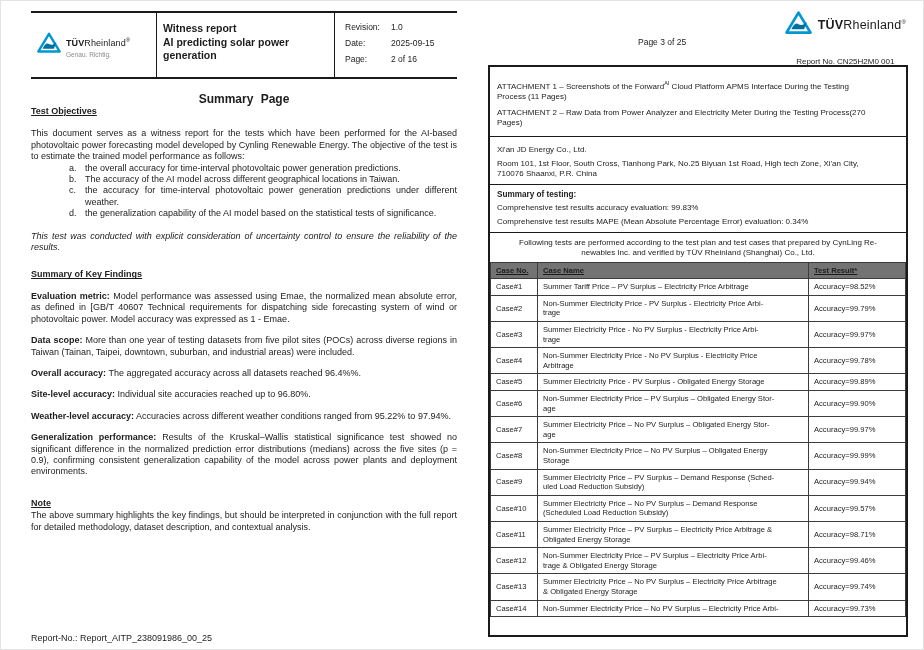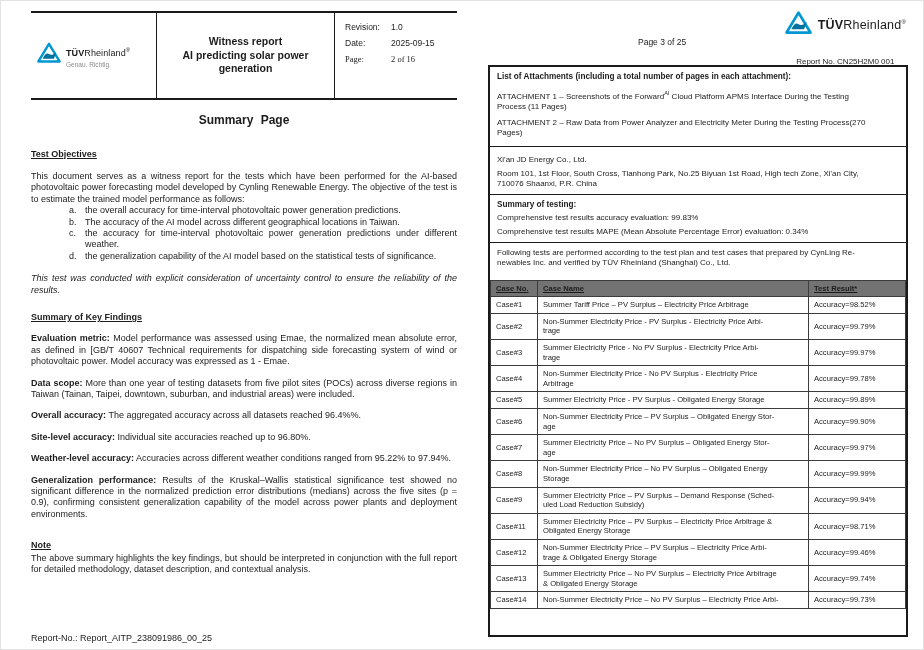--- a/index.html
+++ b/index.html
@@ -8,31 +8,31 @@
   .canvas { position:relative; width:924px; height:650px; background:#fff; border:1px solid #e3e3e3; overflow:hidden; }
 
   
   .left-page { position:absolute; left:30px; top:10px; width:426px; height:634px; }
   .lp-header { display:flex; border-top:2px solid #1a1a1a; border-bottom:2px solid #1a1a1a; align-items:stretch; }
   .lp-logo-cell { width:126px; border-right:1.5px solid #1a1a1a; display:flex; align-items:center; gap:5px; padding:12px 4px 12px 6px; }
   .logo-text-main { font-size:9px; letter-spacing:.1px; white-space:nowrap; }
   .logo-text-main b { font-weight:bold; }
   .logo-reg { font-size:6px; vertical-align:super; }
   .logo-tagline { font-size:6.5px; color:#8a8a8a; margin-top:1px; }
-  .lp-title-cell { flex:1; border-right:1.5px solid #1a1a1a; text-align:center; font-weight:bold; font-size:10.5px; line-height:13.5px; padding:22px 6px; }
+  .lp-title-cell { flex:1; border-right:1.5px solid #1a1a1a; font-weight:bold; font-size:10.5px; line-height:13.5px; padding:9px 6px; }
   .lp-meta-cell { width:122px; padding:9px 0 9px 10px; font-size:8.5px; }
   .meta-row { display:flex; margin-bottom:6px; }
-  .meta-row:last-child { margin-bottom:18px;font-family:Liberation Serif, serif; }
+  .meta-row:last-child { margin-bottom:4px; }
   .meta-label { width:46px; }
   .meta-value { flex:1; }
 
   .lp-title { text-align:center; font-weight:bold; font-size:12px; word-spacing:4px; margin-top:13px; }
   .sec-heading { font-weight:bold; text-decoration:underline; font-size:9px; }
   .lp-body { font-size:9px; line-height:11.4px; text-align:justify; }
-  .lp-objectives-heading { margin-top:22px; }
+  .lp-objectives-heading { }
   .lp-intro { margin-top:11px; }
   .obj-list { margin-top:0; padding-left:38px; }
   .obj-item { display:flex; gap:6px; }
   .obj-marker { width:10px; flex:none; }
   .obj-text { flex:1; text-align:justify; }
   .lp-closing { margin-top:11px;font-style:italic; }
   .lp-findings-heading { margin-top:16px; }
   .finding { margin-top:10px; }
   .finding b { font-weight:bold; }
   .lp-note-heading { margin-top:20px; }
@@ -48,21 +48,21 @@
   .rp-logo-text { font-size:12.5px; letter-spacing:.2px; white-space:nowrap; }
   .rp-logo-text b { font-weight:bold; }
   .rp-report-no { font-size:8px; margin-top:18px; }
 
   .rp-box { border:2px solid #1a1a1a; height:572px; overflow:hidden; background:#fff; }
   .rp-sec { border-bottom:1.5px solid #1a1a1a; padding:5px 7px; font-size:8px; line-height:10px; }
   .rp-sec-heading { font-weight:bold; font-size:8.2px; }
   .rp-attach-item { margin-top:6px; }
   .preline { white-space:pre-line; }
   .rp-plain-line { margin-top:3.5px; }
-  .rp-follow { border-bottom:none; padding-bottom:12px; }
+  .rp-follow { border-bottom:none; padding-bottom:4px;text-align:center; }
 
   table.cases { width:100%; border-collapse:collapse; table-layout:fixed; }
   table.cases th, table.cases td { border:1.2px solid #3c3c3c; font-size:7.6px; line-height:9.6px; padding:3px 5px; text-align:left; vertical-align:middle; }
   table.cases th { background:#737373; font-weight:bold; text-decoration:underline; }
   col.c-no { width:47px; }
   col.c-res { width:97px; }
 
   .tri-icon { flex:none; }
 </style>
 </head>
@@ -160,21 +160,20 @@
           </span>
           <span class="rp-logo-text"><b>TÜV</b><span>Rheinland</span><span class="logo-reg">®</span></span>
         </div>
         <div class="rp-report-no">Report No. CN25H2M0 001</div>
       </div>
     </div>
 
     <div class="rp-box">
 
       <div class="rp-sec" style="padding-bottom:8px;">
-        <div class="rp-sec-heading">List of Attachments (including a total number of pages in each attachment):</div>
         <p class="rp-attach-item preline"><span>ATTACHMENT 1 – Screenshots of the Forward</span><sup style="font-size:5.5px;">AI</sup><span> Cloud Platform APMS Interface During the Testing
 Process (11 Pages)</span></p>
         <p class="rp-attach-item preline">ATTACHMENT 2 – Raw Data from Power Analyzer and Electricity Meter During the Testing Process(270
 Pages)</p>
       </div>
 
       <div class="rp-sec">
         <p class="rp-plain-line">Xi'an JD Energy Co., Ltd.</p>
         <p class="rp-plain-line preline">Room 101, 1st Floor, South Cross, Tianhong Park, No.25 Biyuan 1st Road, High tech Zone, Xi'an City,
 710076 Shaanxi, P.R. China</p>
@@ -251,20 +250,26 @@
 Storage</td>
               <td>Accuracy=99.99%</td>
             </tr>
           <tr>
               <td>Case#9</td>
               <td class="preline">Summer Electricity Price – PV Surplus – Demand Response (Sched-
 uled Load Reduction Subsidy)</td>
               <td>Accuracy=99.94%</td>
             </tr>
           <tr>
+              <td>Case#10</td>
+              <td class="preline">Summer Electricity Price – No PV Surplus – Demand Response
+(Scheduled Load Reduction Subsidy)</td>
+              <td>Accuracy=99.57%</td>
+            </tr>
+          <tr>
               <td>Case#11</td>
               <td class="preline">Summer Electricity Price – PV Surplus – Electricity Price Arbitrage &amp;
 Obligated Energy Storage</td>
               <td>Accuracy=98.71%</td>
             </tr>
           <tr>
               <td>Case#12</td>
               <td class="preline">Non-Summer Electricity Price – PV Surplus – Electricity Price Arbi-
 trage &amp; Obligated Energy Storage</td>
               <td>Accuracy=99.46%</td>

